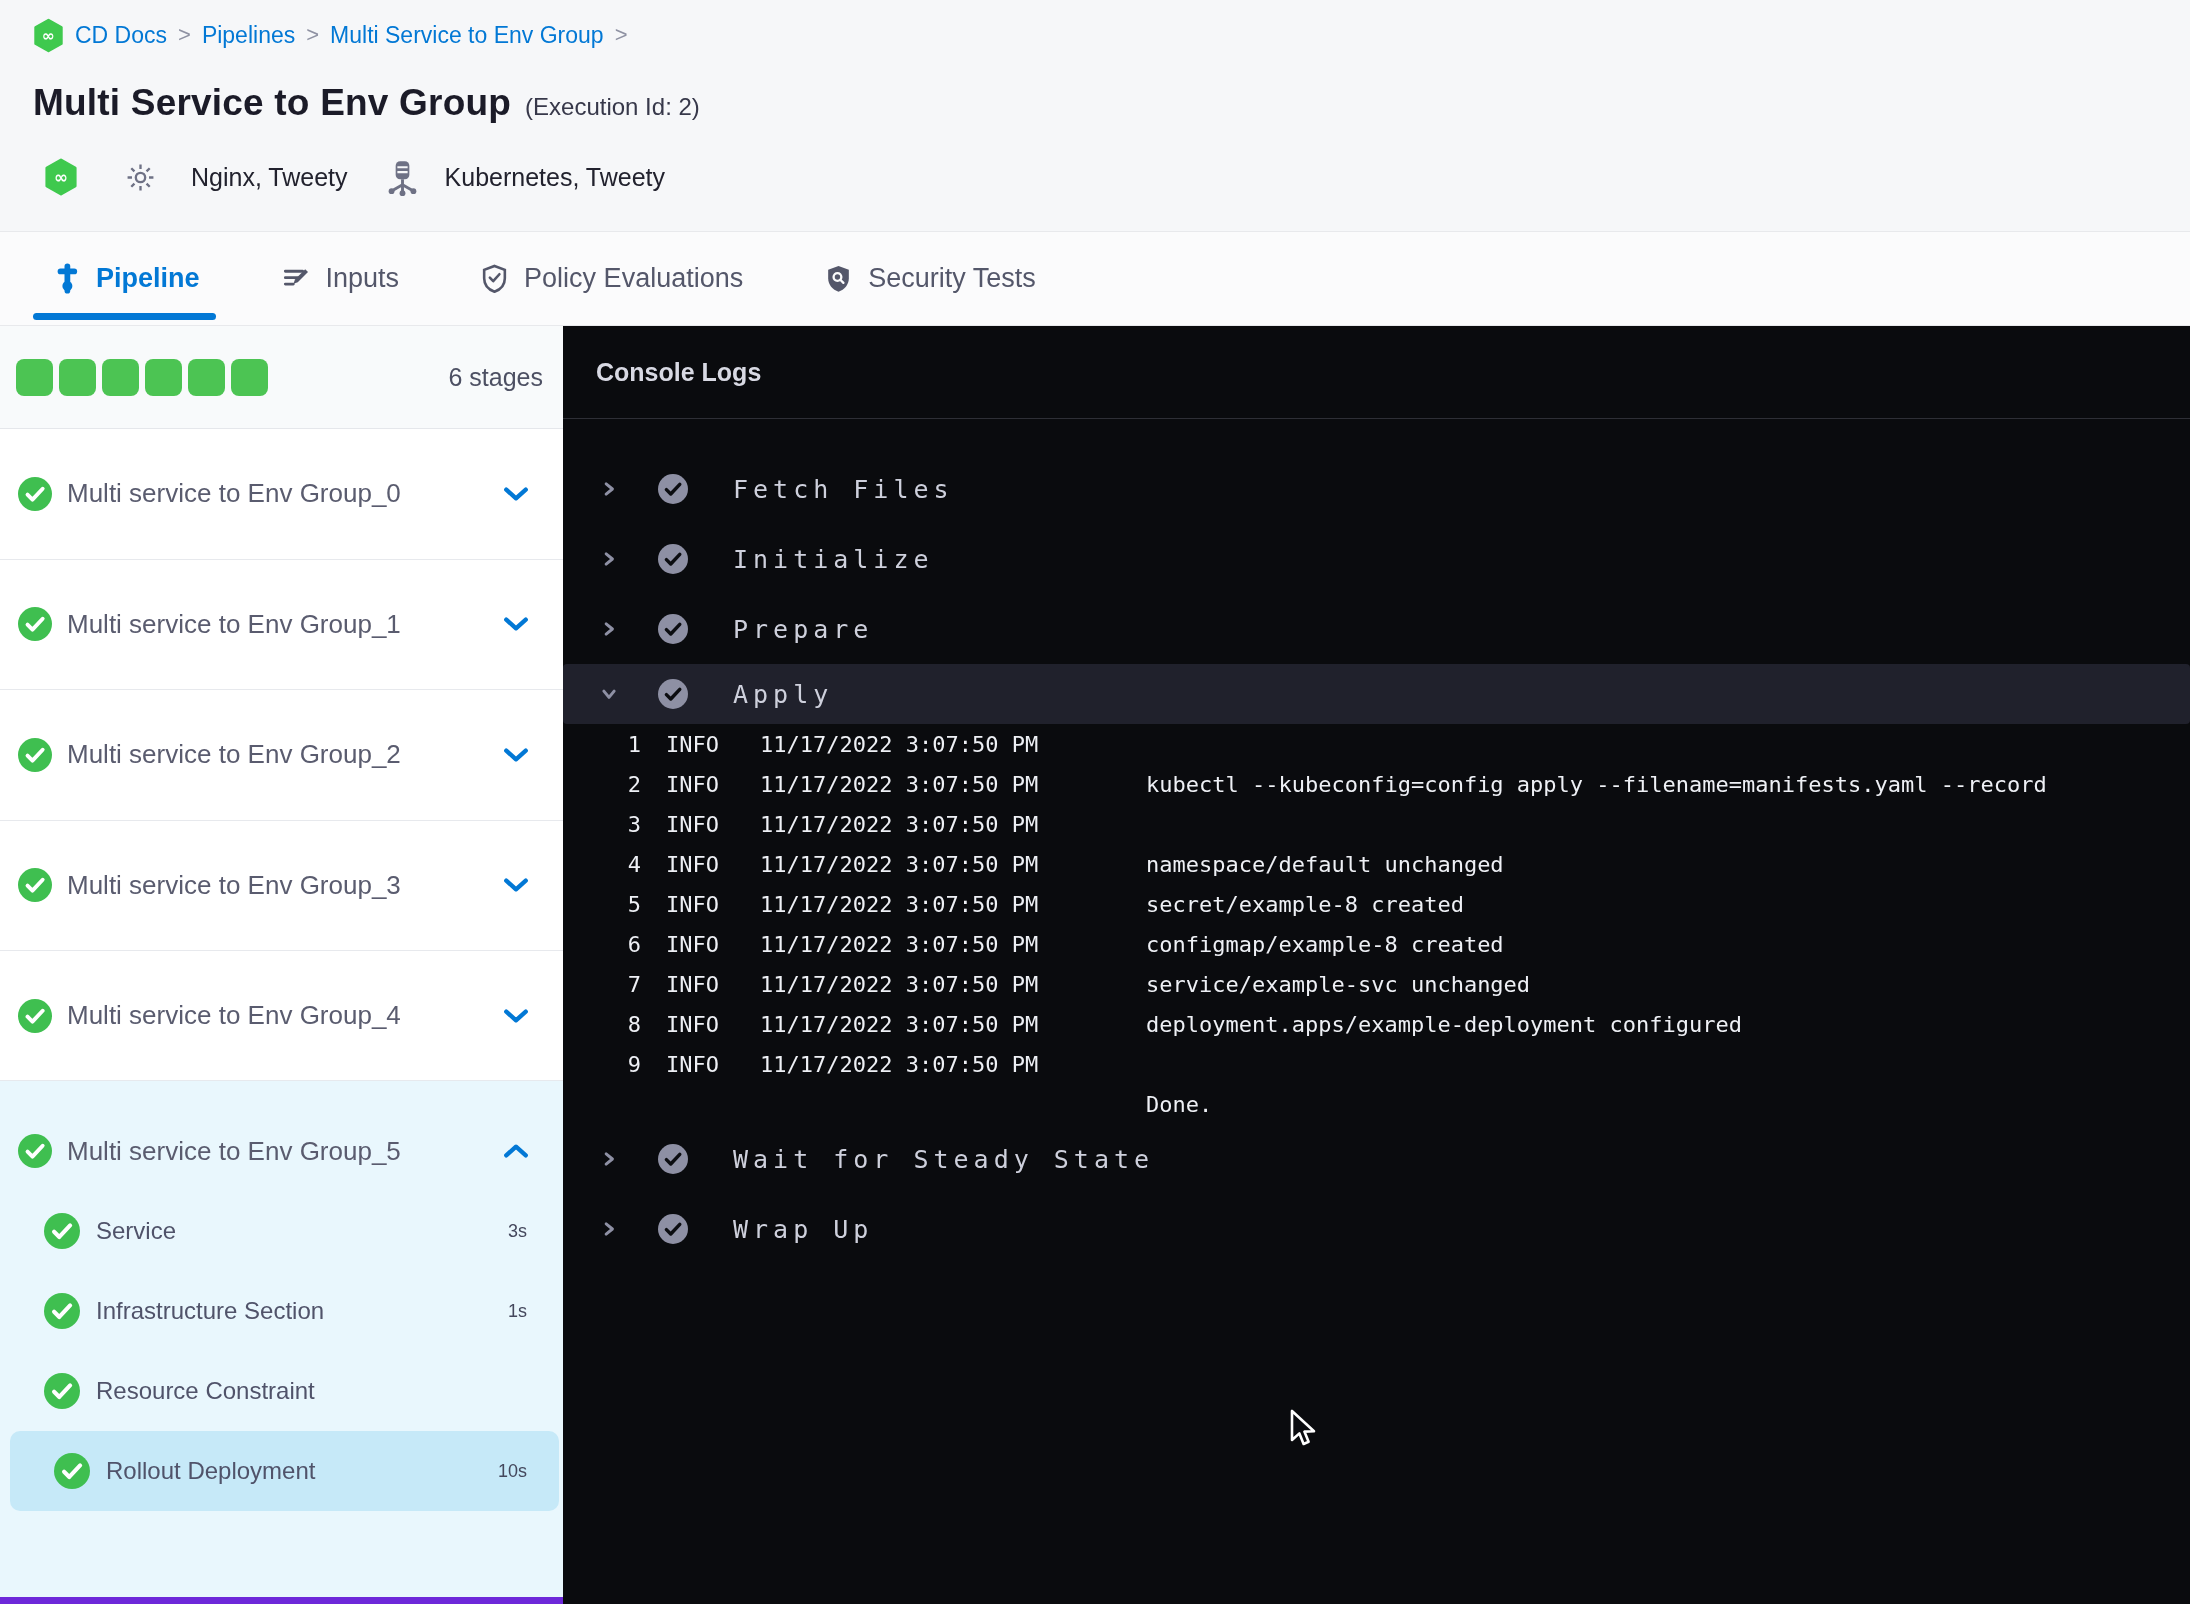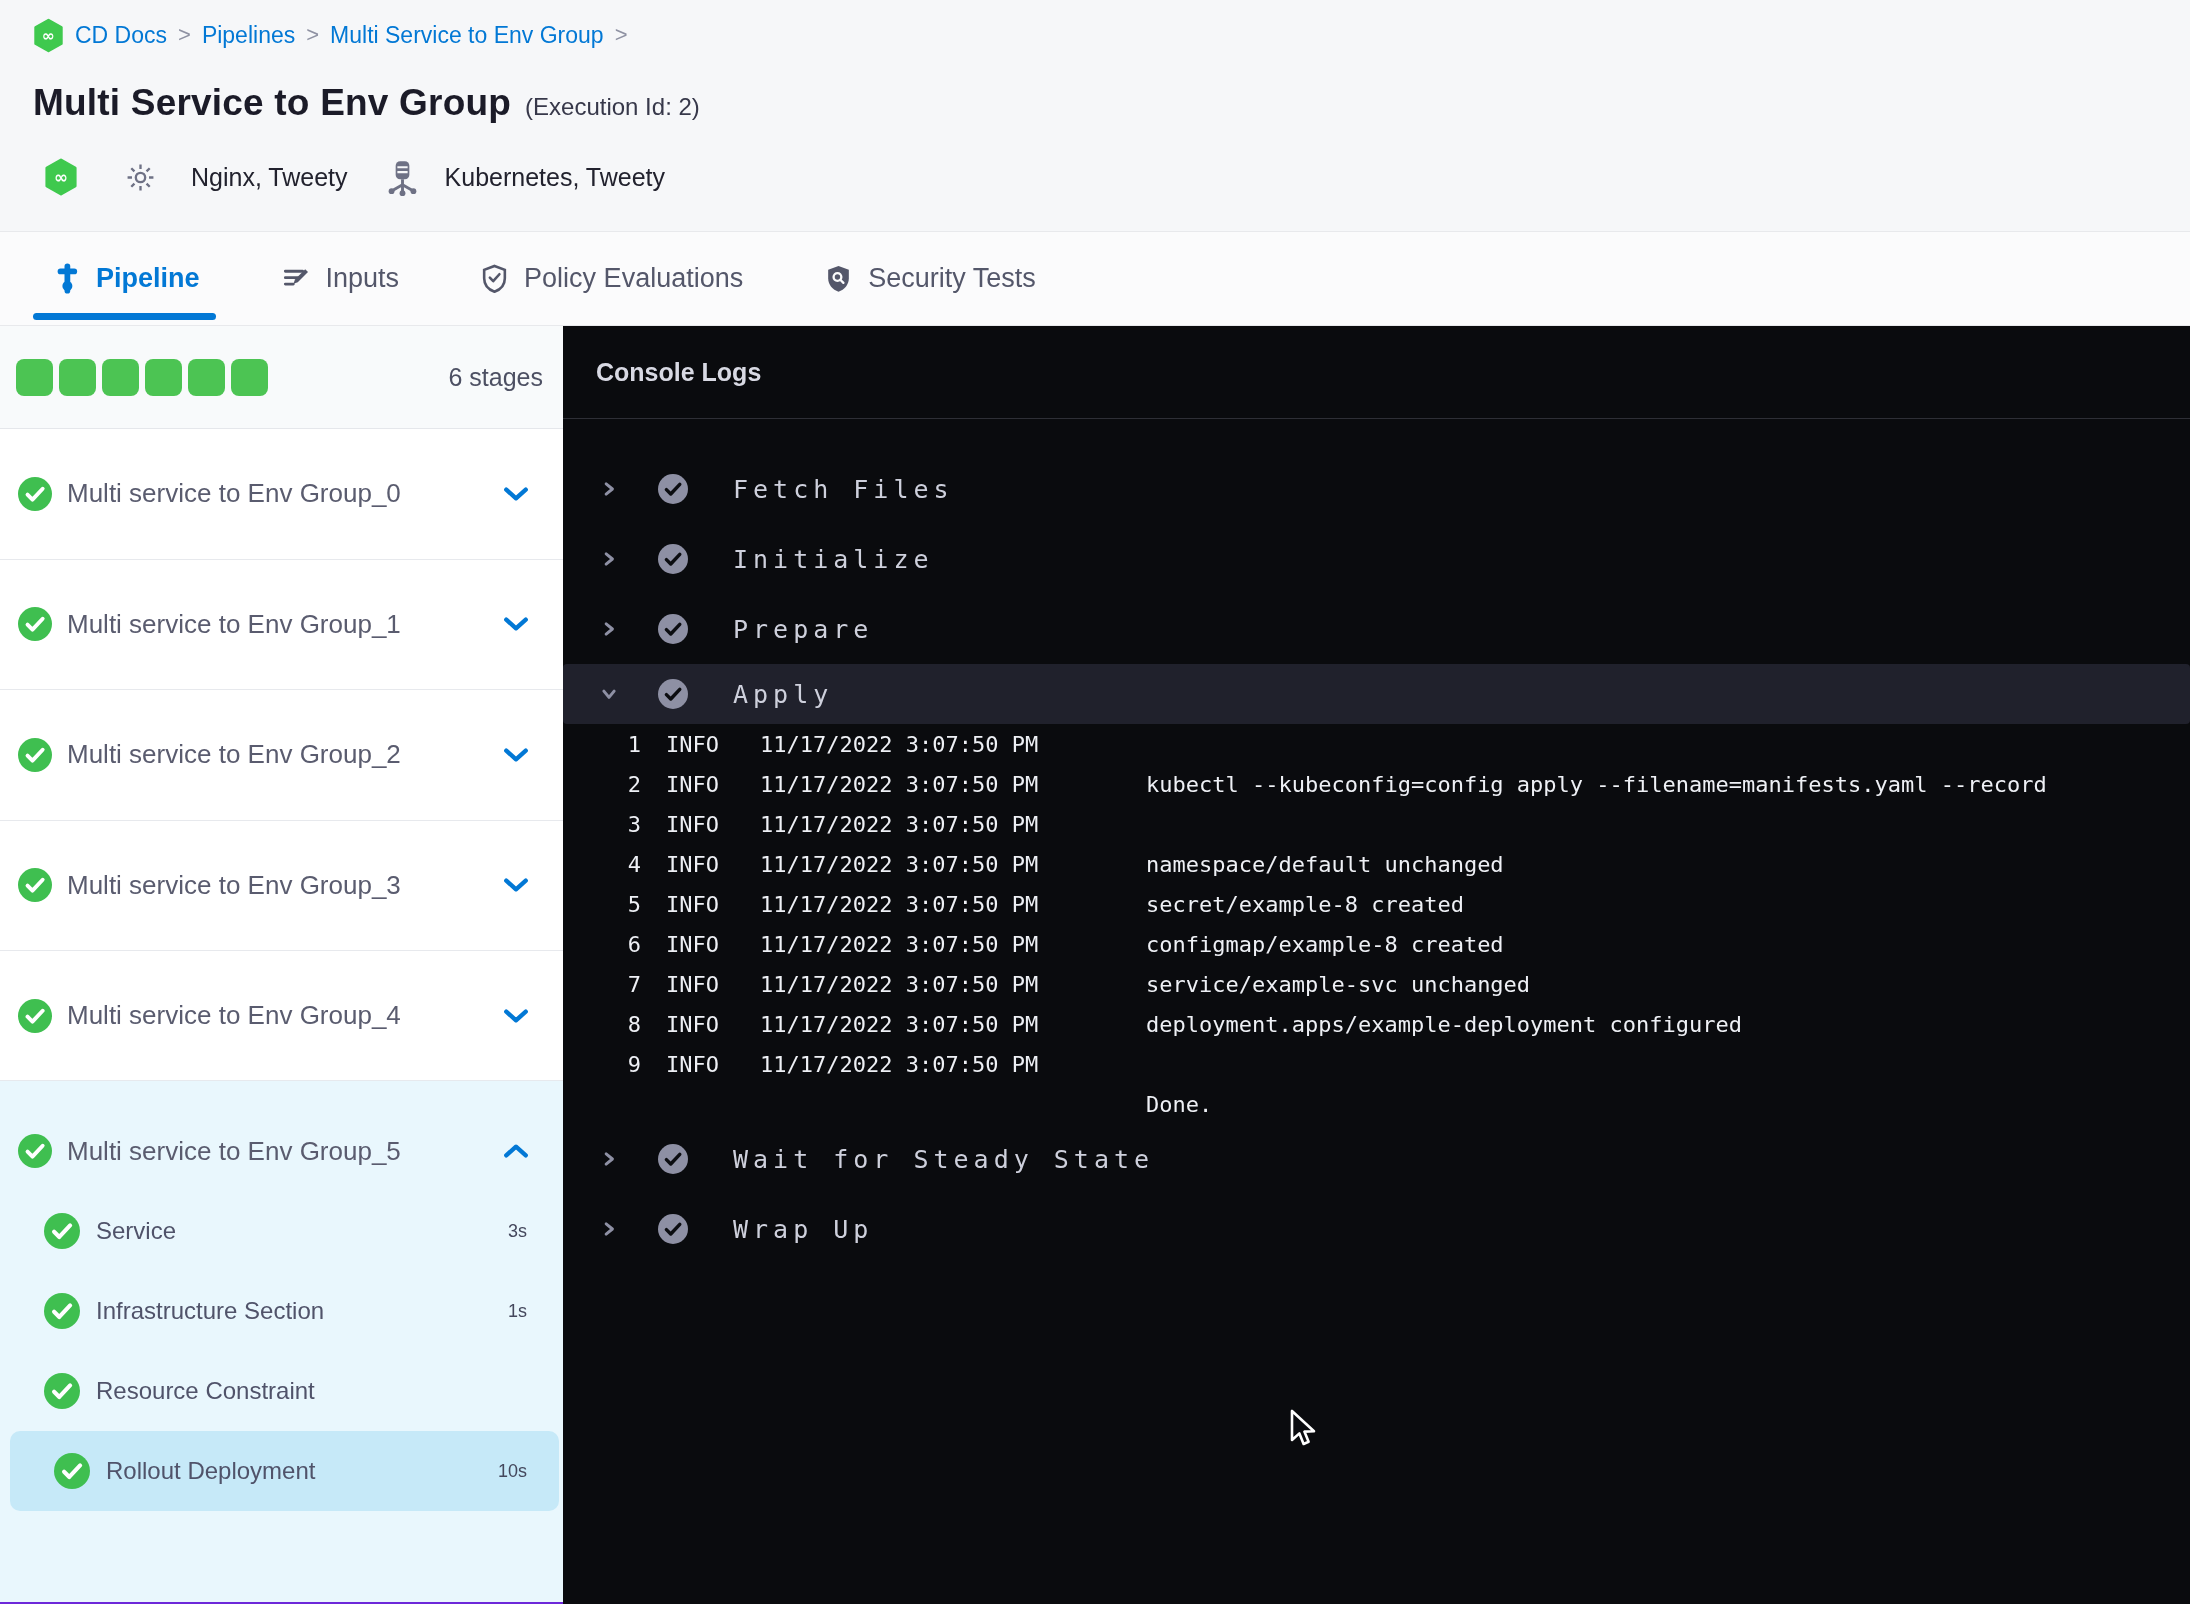--- a/index.html
+++ b/index.html
@@ -32,21 +32,21 @@
   .sidebar { width:563px; flex:0 0 auto; display:flex; flex-direction:column; background:#ffffff; }
   .stagesband { height:106px; background:#f8fafb; border-bottom:1px solid #e5e7eb; display:flex; align-items:center; padding:0 20px 0 16px; }
   .squares { display:flex; gap:6px; }
   .square { width:37px; height:37px; border-radius:8px; background:#4cc453; }
   .stagecount { margin-left:auto; font-size:25px; color:#4d5063; }
 
   .stage-row { height:134px; display:flex; align-items:center; padding-left:18px; border-bottom:1px solid #e7e9ed; background:#fff; cursor:pointer; }
   .stage-row .stage-label { margin-left:15px; font-size:26px; color:#5a5c6f; }
   .stage-row .chev { margin-left:auto; margin-right:34px; }
 
-  .expanded-card { height:536px; background:#e9f7fd; border-bottom:2px solid #6d28d9; padding-top:30px; }
+  .expanded-card { height:536px; background:#e9f7fd; border-bottom:7px solid #6d28d9; padding-top:30px; }
   .group-row { height:80px; display:flex; align-items:center; padding-left:18px; cursor:pointer; }
   .group-row .stage-label { margin-left:15px; font-size:26px; color:#5a5c6f; }
   .group-row .chev { margin-left:auto; margin-right:34px; }
   .substep { height:80px; display:flex; align-items:center; padding-left:44px; padding-right:36px; cursor:pointer; }
   .substep .sublabel { margin-left:16px; font-size:24px; color:#50536a; }
   .substep .duration { margin-left:auto; font-size:18px; color:#44475c; }
   .substep.selected { margin-left:10px; margin-right:4px; padding-right:32px; background:#c6e9f8; border-radius:10px; }
   .sidebar-bottom { flex:1; background:#fbfcfe; }
 
   

